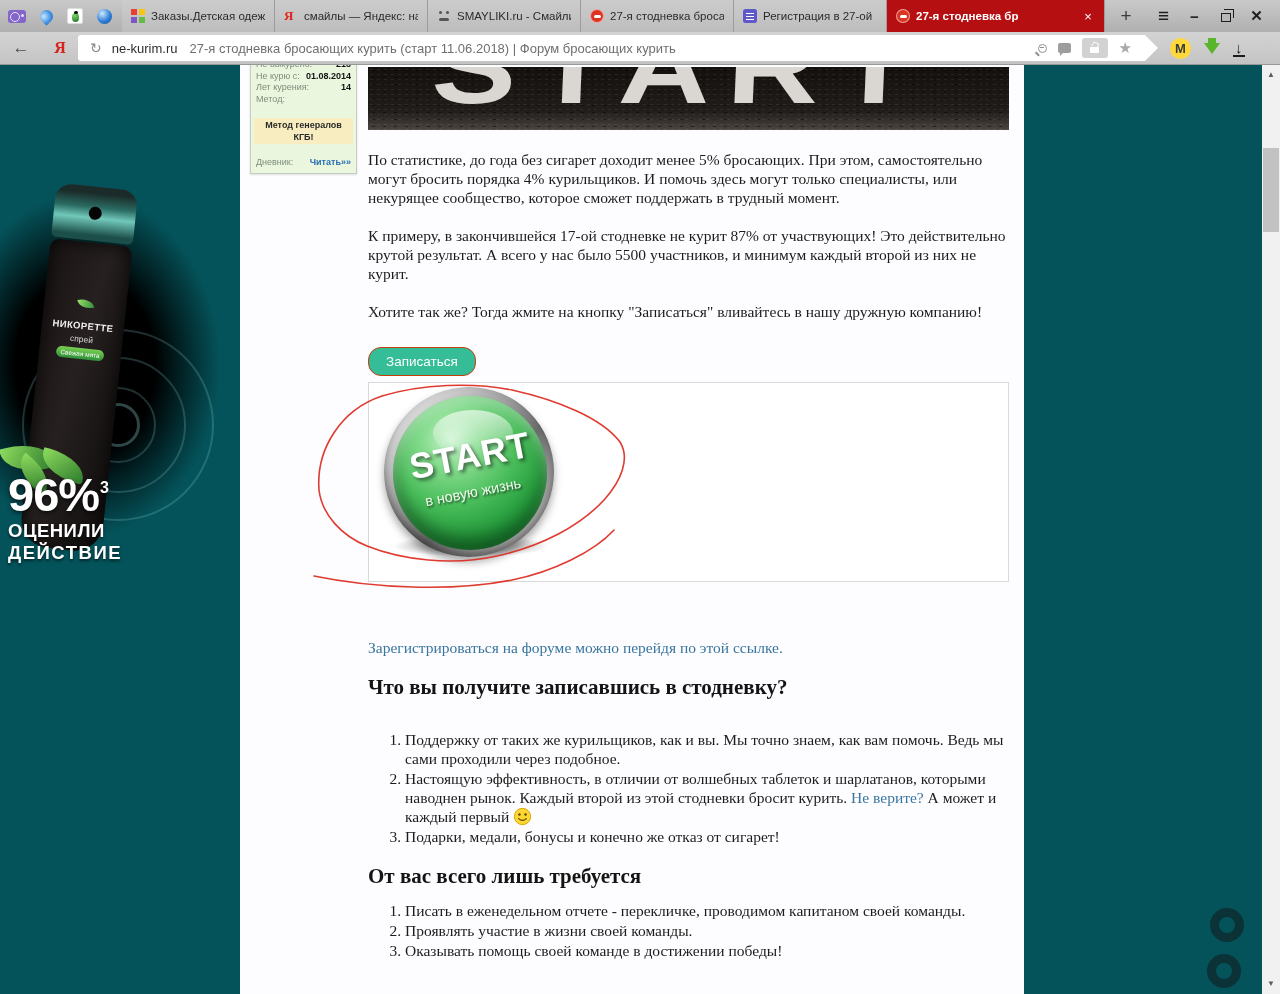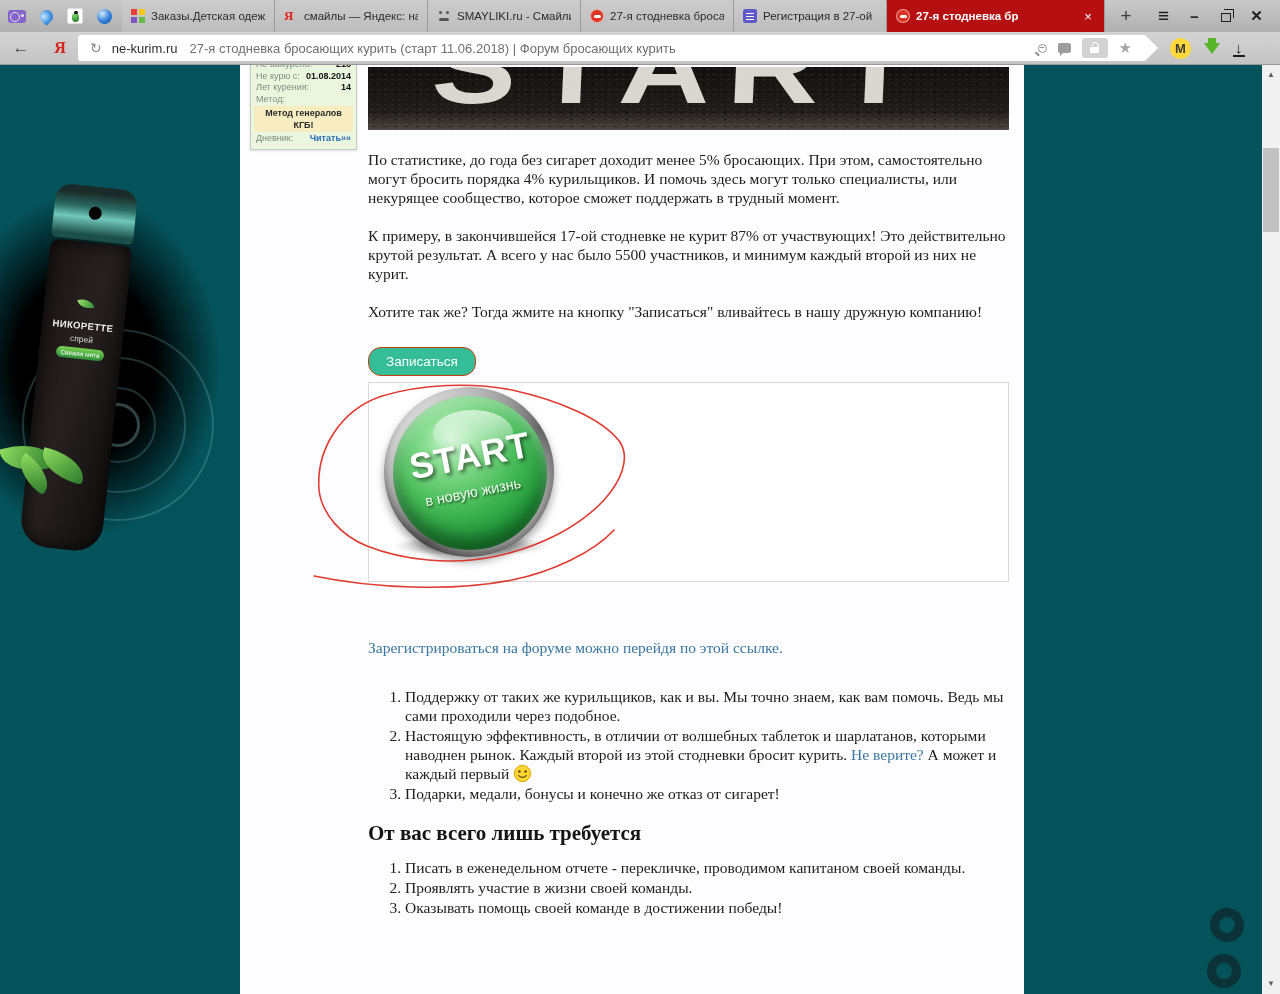--- a/index.html
+++ b/index.html
@@ -125,21 +125,21 @@
 
   
   .profile-box {
     position:absolute; left:250px; top:-9px; width:107px;
     background:#eaf6de; border:1px solid #c6ccc2; font-size:9px;
     padding:2px 5px 4px; box-shadow:0 1px 2px rgba(0,0,0,.12);
   }
   .prow { display:flex; justify-content:space-between; line-height:11.5px; }
   .plabel { color:#7f8d7c; }
   .pvalue { color:#141414; font-weight:bold; }
-  .pmethod { background:#f8edc0; color:#2a2a2a; font-weight:bold; text-align:center; line-height:12px; margin:1px -2px; padding:1px 0; }
+  .pmethod { background:#f8edc0; color:#2a2a2a; font-weight:bold; text-align:center; line-height:12px; margin:13px -2px; padding:1px 0; }
   .pdiary-link { color:#2b6fb5; font-weight:bold; }
 
   
   .article { position:absolute; left:368px; top:2px; width:641px; color:#1c1c1c; }
   .road { height:63px; position:relative; overflow:hidden; margin-bottom:20px;
     background-image:
       radial-gradient(rgba(255,255,255,.07) 1px, transparent 1.4px),
       radial-gradient(rgba(0,0,0,.45) 1px, transparent 1.4px),
       linear-gradient(#14100e, #211d1b 70%, #413c38 94%, #4c4743 100%);
     background-size:7px 5px, 11px 7px, 100% 100%; }
@@ -278,20 +278,25 @@
         <div class="bname">НИКОРЕТТЕ</div>
         <div class="btype">спрей</div>
         <div class="bflavor">Свежая мята</div>
       </div>
     </div>
 
     <div class="mint" style="left:2px; top:378px; width:52px; height:30px; transform:rotate(-14deg);"></div>
     <div class="mint" style="left:40px; top:388px; width:46px; height:26px; transform:rotate(16deg);"></div>
     <div class="mint" style="left:14px; top:398px; width:40px; height:22px; transform:rotate(40deg);"></div>
 
+    <div class="stat">
+      <div class="big"><span>96%</span><sup>3</sup></div>
+      <div class="l1">ОЦЕНИЛИ</div>
+      <div class="l2">ДЕЙСТВИЕ</div>
+    </div>
   </div>
 
   <div class="right-ad">
     <div class="ring" style="left:186px; top:843px;"></div>
     <div class="ring" style="left:183px; top:889px;"></div>
   </div>
 
   <div class="profile-box">
     <div class="prow">
       <span class="plabel">Не выкурено:</span>
@@ -341,20 +346,21 @@
                  C 318 78, 310 100, 292 120 C 268 146, 230 166, 185 176 C 140 186, 90 180, 55 166
                  C 30 156, 10 135, 7 110
                  M 2 196 C 60 208, 140 212, 200 200 C 240 192, 282 172, 302 150" fill="none" stroke="#dc2a1e" stroke-width="1.6" stroke-linecap="round" opacity="0.92"></path>
       </svg>
     </div>
 
     <div class="reg-link-row">
       <span class="a-link">Зарегистрироваться на форуме можно перейдя по этой ссылке.</span>
     </div>
 
+    <h2 class="h-serif">Что вы получите записавшись в стодневку?</h2>
     <ol>
       <li>Поддержку от таких же курильщиков, как и вы. Мы точно знаем, как вам помочь. Ведь мы сами проходили через подобное.</li>
       <li>
         <span>Настоящую эффективность, в отличии от волшебных таблеток и шарлатанов, которыми наводнен рынок. Каждый второй из этой стодневки бросит курить. </span><span class="a-link">Не верите?</span><span> А может и каждый первый </span><svg class="smiley" width="19" height="19" viewBox="0 0 20 20">
             <circle cx="10" cy="10" r="8.6" fill="#fdd633" stroke="#d8a200" stroke-width="1"></circle>
             <circle cx="6.8" cy="8" r="1.3" fill="#5b4400"></circle>
             <circle cx="13.2" cy="8" r="1.3" fill="#5b4400"></circle>
             <path d="M6 12.2 q4 3.6 8 0" stroke="#5b4400" stroke-width="1.3" fill="none" stroke-linecap="round"></path>
           </svg>
       </li>

